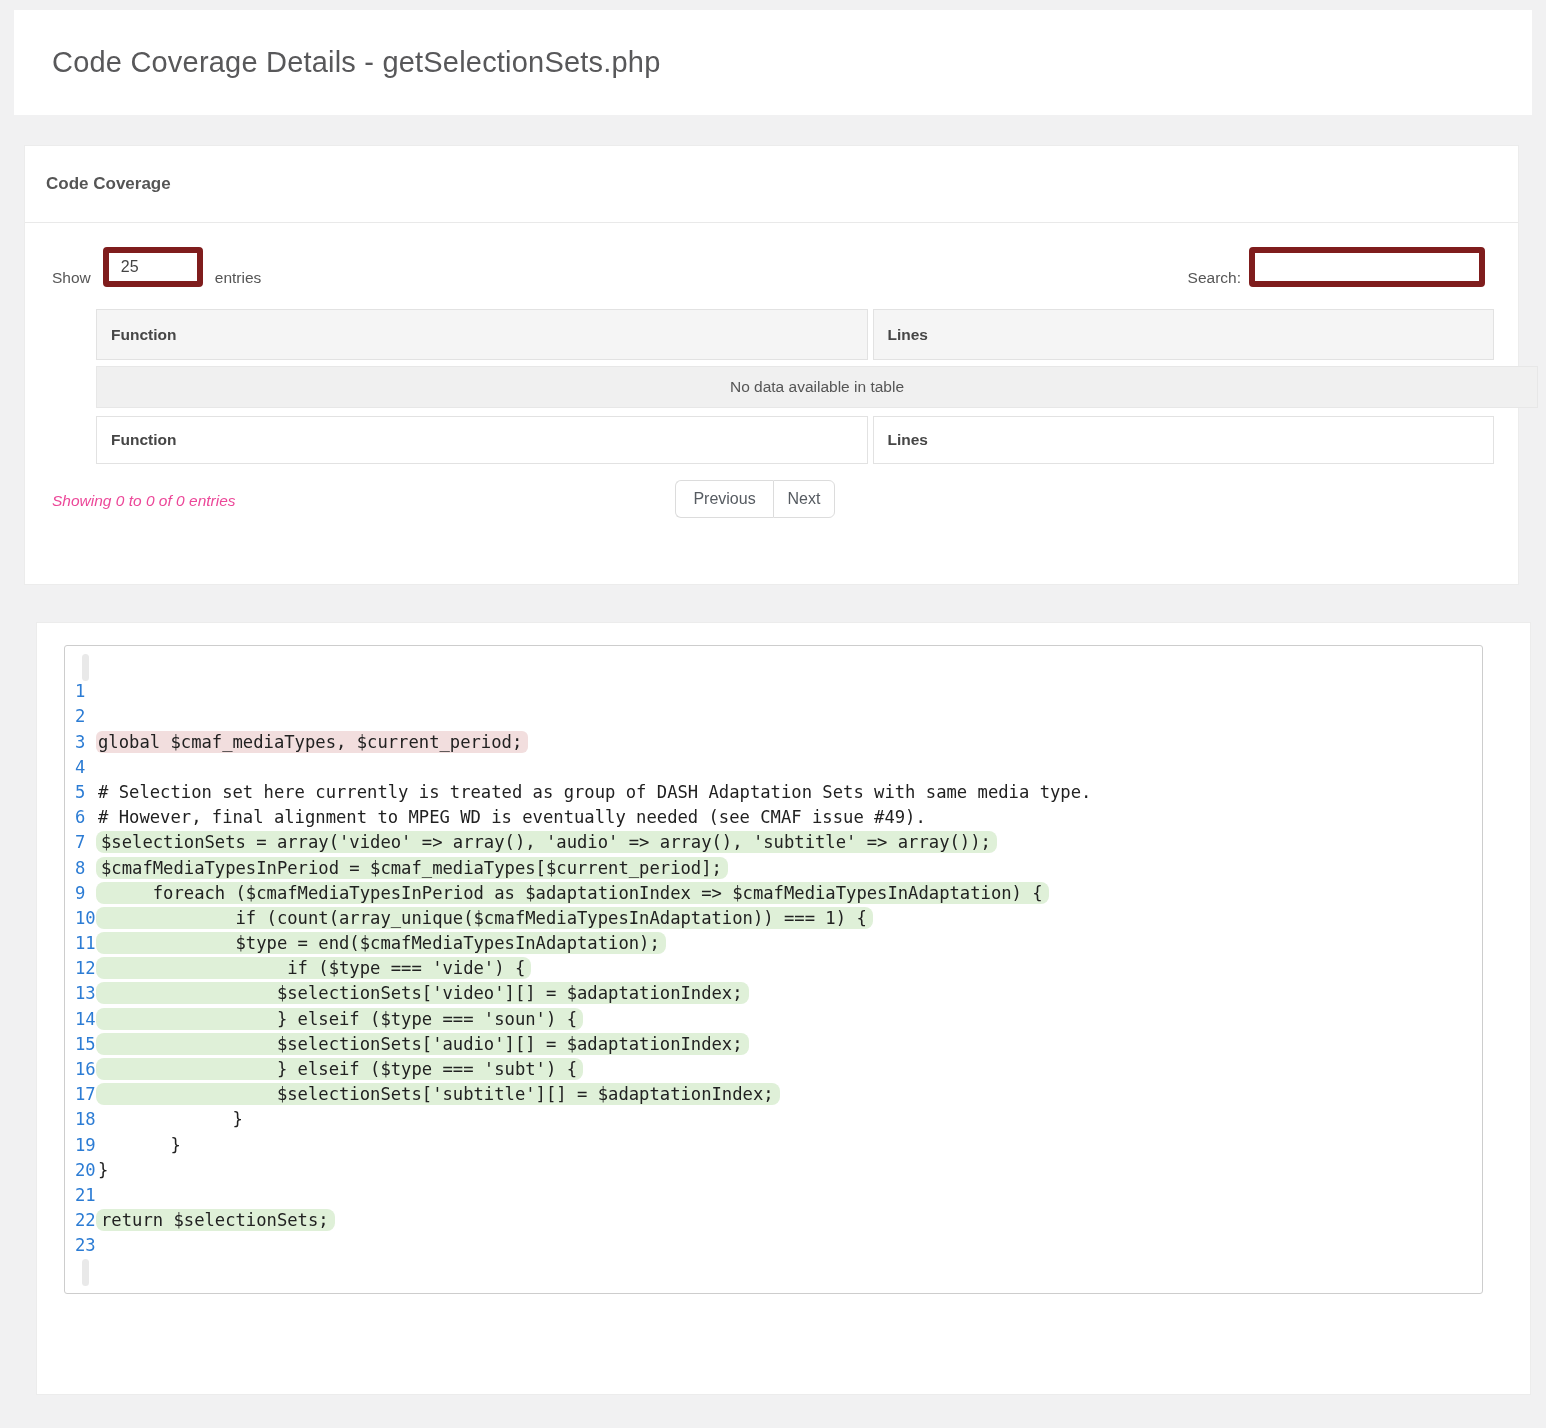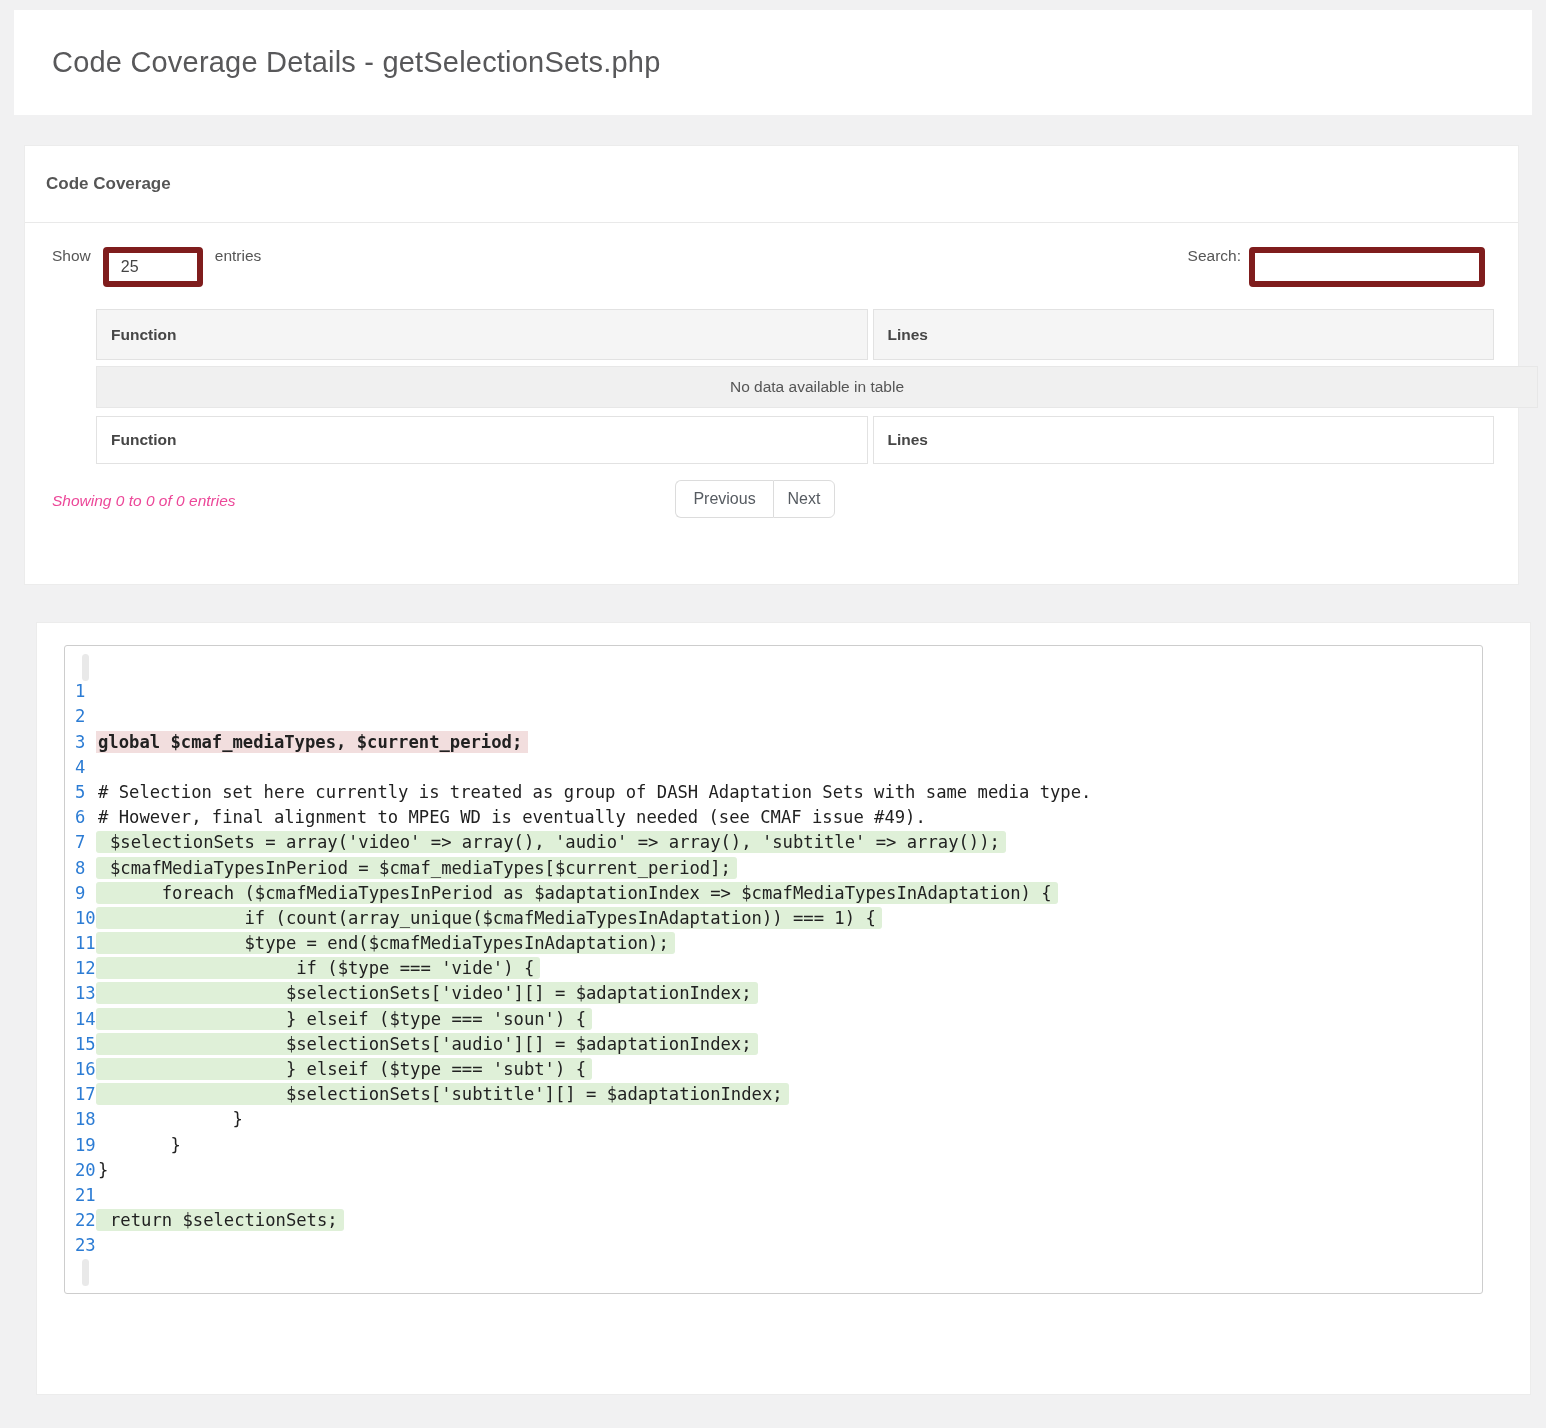--- a/index.html
+++ b/index.html
@@ -19,21 +19,21 @@
   
   .panel-title { height:77px; display:flex; align-items:center; border-bottom:1px solid #e9e9e9; }
   .panel-title span { margin-left:21px; font-size:17px; font-weight:700; color:#555; }
 
   #panel-coverage { left:24px; top:145px; width:1495px; height:440px; }
   #panel-source   { left:36px; top:622px; width:1495px; height:773px; }
   #panel-source .panel-title { height:64px; }
 
   
   .controls { display:flex; justify-content:space-between; align-items:center; margin:24px 33px 0 27px; }
-  .ctrl-left, .ctrl-right { display:flex; align-items:flex-start; }
+  .ctrl-left, .ctrl-right { display:flex; align-items:flex-end; }
   .lbl { font-size:15.5px; color:#555; }
   input.box {
     height:40px; border:6px solid #7f1d1d; border-radius:4px; background:#fff;
     font-size:16px; color:#444; padding:0 12px; outline:none;
     font-family:"Liberation Sans",sans-serif;
   }
   #show-entries-input { width:100px; margin:0 12px; }
   #search-input { width:236px; margin-left:8px; }
 
   
@@ -68,22 +68,22 @@
   
   #code-box {
     margin:22px 0 0 27px; width:1419px; height:649px;
     border:1px solid #cdcdcd; border-radius:3px; background:#fff;
     padding:8px 0; overflow:hidden;
   }
   .crow { height:25.2px; line-height:25.2px; white-space:pre;
           font-family:"DejaVu Sans Mono","Liberation Mono",monospace; font-size:17.2px; }
   .lnum { display:inline-block; width:23px; margin-left:10px; color:var(--lnum,#2c7cd4); }
   .ct { white-space:pre; color:#212121; }
-  .ct.g { background:var(--covered,#dff0d8); border-radius:3px; padding:1px 6px 1px 14px; margin-left:-2px; }
-  .ct.r { background:var(--uncovered,#f2dede); border-radius:0; padding:1px 6px 1px 2px; margin-left:-2px;font-weight:bold; }
+  .ct.g { background:var(--covered,#dff0d8); border-radius:8px; padding:1px 6px 1px 5px; margin-left:-2px; }
+  .ct.r { background:var(--uncovered,#f2dede); border-radius:6px; padding:1px 6px 1px 2px; margin-left:-2px; }
   .pill { display:inline-block; width:7px; height:27px; background:#e9e9e9;
           border-radius:4px; margin-left:17px; vertical-align:middle; }
 </style>
 </head>
 <body>
 
 <div class="card" id="title-bar">
   <div id="page-title">Code Coverage Details - getSelectionSets.php</div>
 </div>
 

